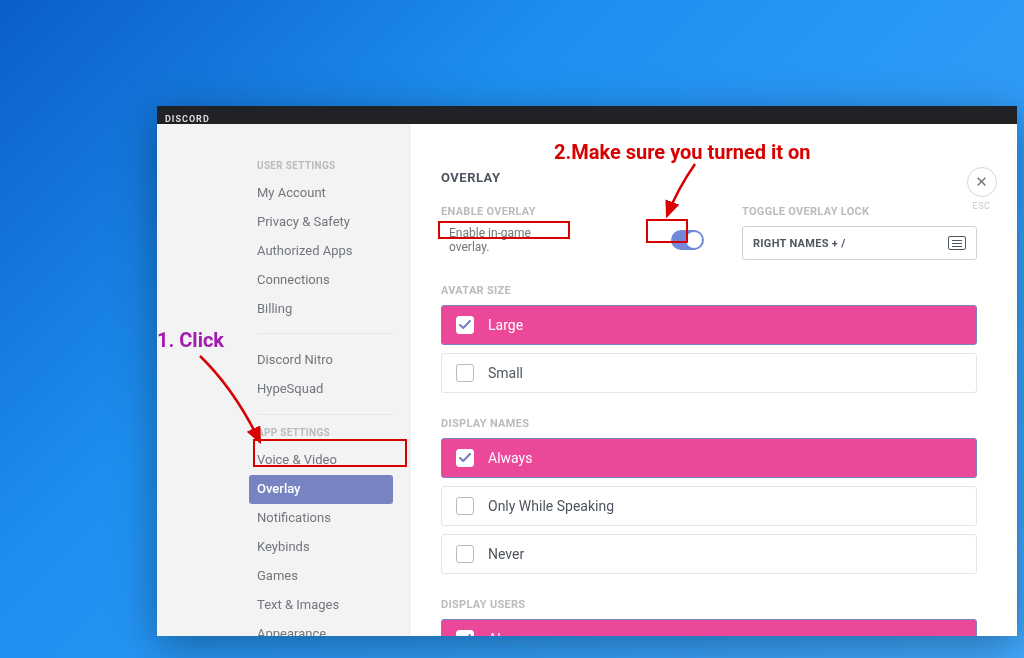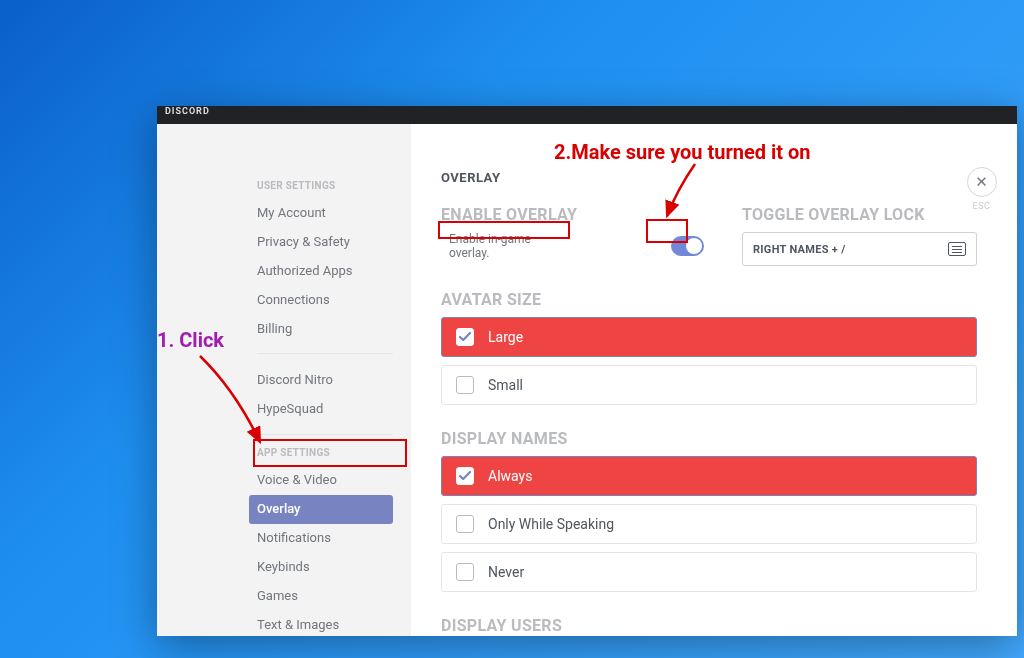--- a/index.html
+++ b/index.html
@@ -22,33 +22,33 @@
     flex-direction: column;
   }
   .titlebar {
     height: 18px;
     background: #202225;
     color: #dcddde;
     font-size: 9px;
     letter-spacing: 1px;
     font-weight: 700;
     display: flex;
-    align-items: flex-start;
+    align-items: flex-end;
     padding-left: 8px;
   }
   .app-body {
     flex: 1;
     display: flex;
     min-height: 0;
   }
   
   .sidebar {
     width: 254px;
     background: #f3f3f4;
-    padding: 56px 18px 10px 100px;
+    padding: 36px 18px 10px 100px;
     overflow: hidden;
   }
   .sb-section-header {
     font-size: 10px;
     font-weight: 700;
     color: #b9bbbe;
     letter-spacing: 0.3px;
     margin-bottom: 8px;
     text-transform: uppercase;
   }
@@ -85,21 +85,21 @@
     letter-spacing: 0.5px;
     margin-bottom: 20px;
   }
   .row2 {
     display: flex;
     gap: 38px;
     align-items: flex-start;
   }
   .col { display: flex; flex-direction: column; }
   .field-header {
-    font-size: 16px;
+    font-size: 11px;
     font-weight: 700;
     color: #b9bbbe;
     letter-spacing: 0.3px;
     margin-bottom: 8px;
     text-transform: uppercase;
   }
   .enable-row {
     display: flex;
     align-items: center;
     gap: 90px;
@@ -162,21 +162,21 @@
     border: 1px solid #e3e5e8;
     border-radius: 3px;
     height: 40px;
     padding: 0 14px;
     margin-bottom: 8px;
     cursor: pointer;
     font-size: 14px;
     color: #4f5660;
   }
   .opt.checked {
-    background: #ef4444;
+    background: #ec4899;
     border-color: #7884c2;
     color: #fff;
   }
   .chk {
     width: 18px; height: 18px;
     border: 1.5px solid #b9bbbe;
     border-radius: 3px;
     display: inline-flex;
     align-items: center;
     justify-content: center;

